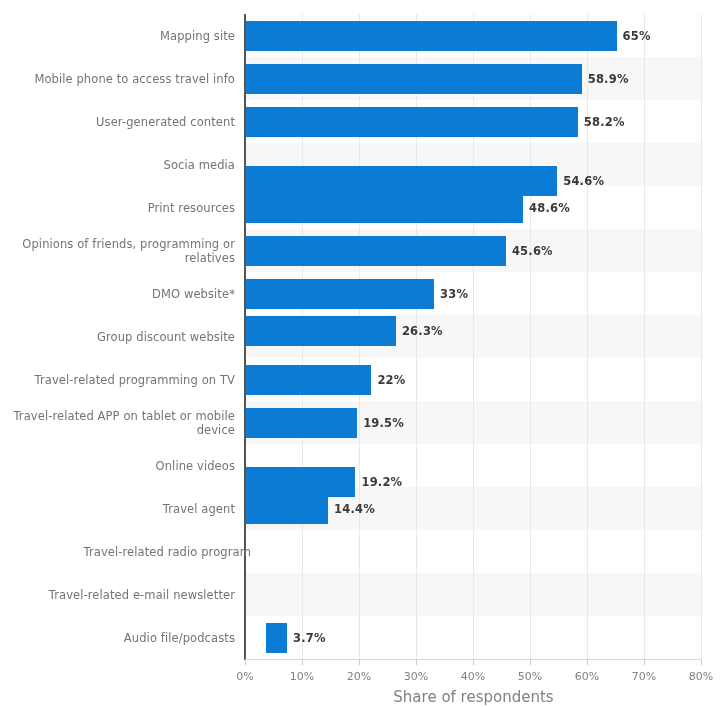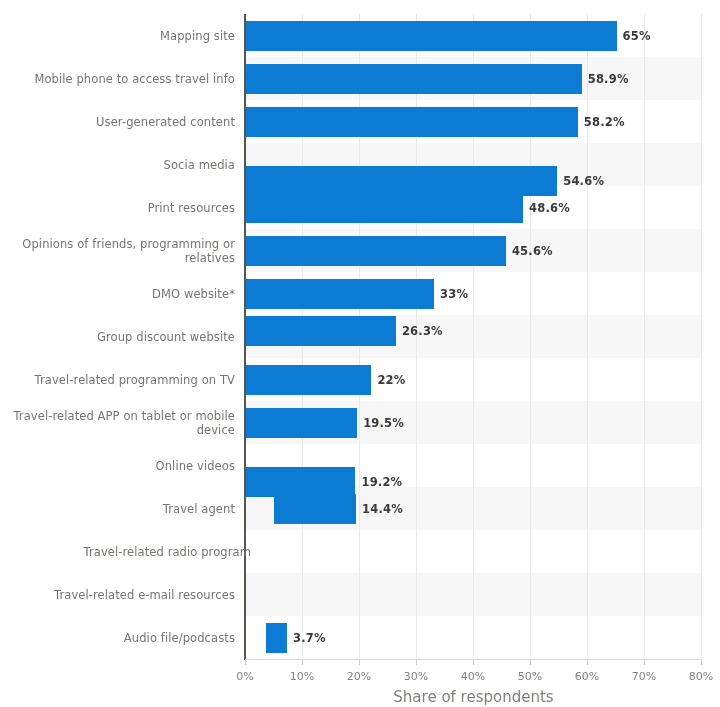--- a/index.html
+++ b/index.html
@@ -234,30 +234,30 @@
       </div>
       <div class="row" style="top: 444px; height: 43px;">
         <div class="cat-label" style="top: 50%; transform: translateY(-50%);">Online videos</div>
         <div class="bar-wrap" style="top: 11px; height: 30px; margin-top: 12px;">
           <div class="bar" style="width: 109.44px; background: rgb(12, 123, 212);"></div>
           <div class="bar-value">19.2%</div>
         </div>
       </div>
       <div class="row" style="top: 487px; height: 43px;">
         <div class="cat-label" style="top: 50%; transform: translateY(-50%);">Travel agent</div>
-        <div class="bar-wrap" style="top: 6.5px; height: 30px; padding-left: 28px;">
+        <div class="bar-wrap" style="top: 6.5px; height: 30px;">
           <div class="bar" style="width: 82.08px; background: rgb(12, 123, 212);"></div>
           <div class="bar-value">14.4%</div>
         </div>
       </div>
       <div class="row" style="top: 530px; height: 43px;">
         <div class="cat-label" style="top: 50%; transform: translateY(-50%); padding-left: 16px;">Travel-related radio program</div>
       </div>
       <div class="row" style="top: 573px; height: 43px;">
-        <div class="cat-label" style="top: 50%; transform: translateY(-50%);">Travel-related e-mail resources</div>
+        <div class="cat-label" style="top: 50%; transform: translateY(-50%);">Travel-related e-mail newsletter</div>
       </div>
       <div class="row" style="top: 616px; height: 43px;">
         <div class="cat-label" style="top: 50%; transform: translateY(-50%);">Audio file/podcasts</div>
         <div class="bar-wrap" style="top: 6.5px; height: 30px; padding-left: 20px;">
           <div class="bar" style="width: 21.09px; background: rgb(12, 123, 212);"></div>
           <div class="bar-value">3.7%</div>
         </div>
       </div>
     </div>
 

